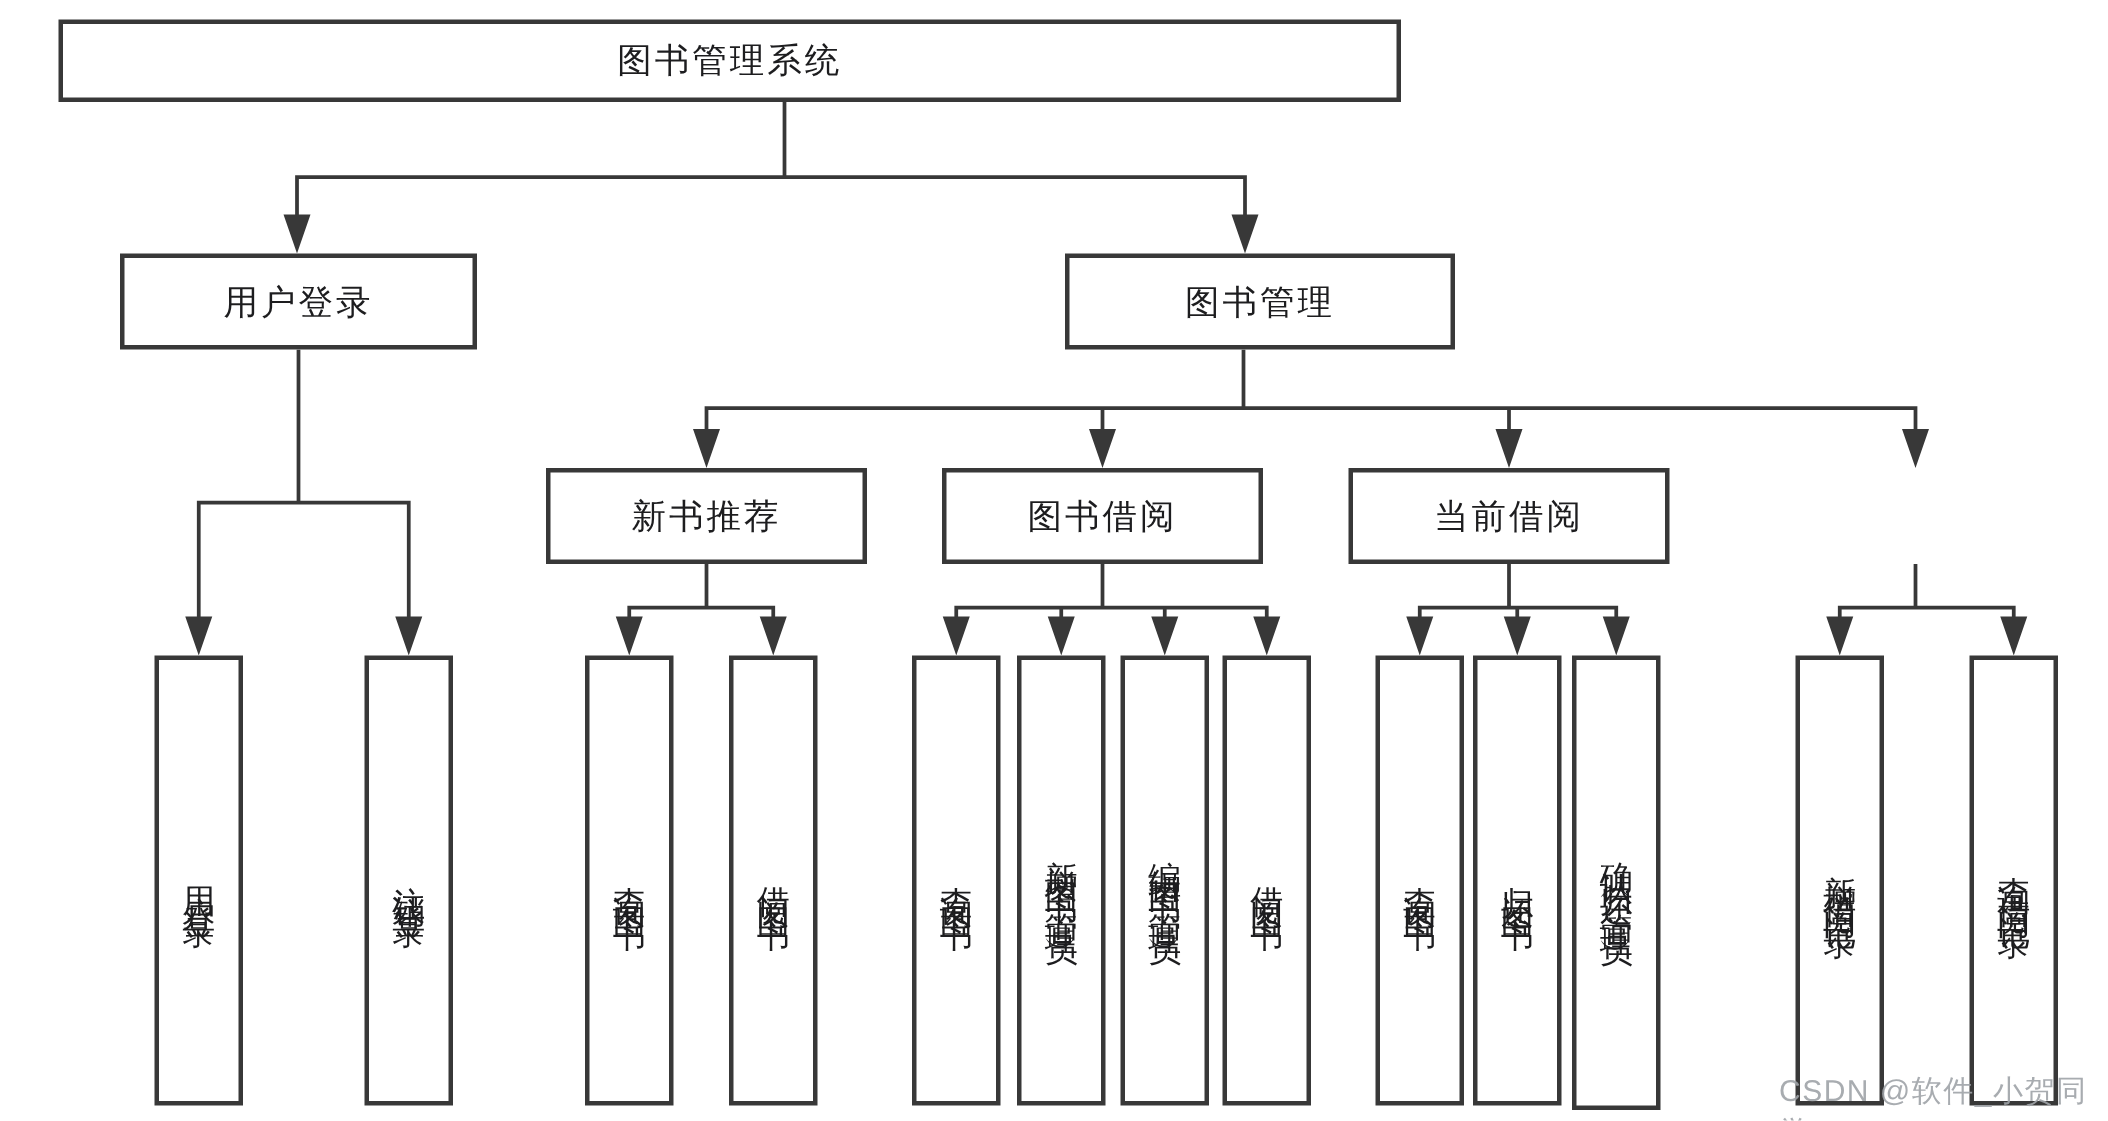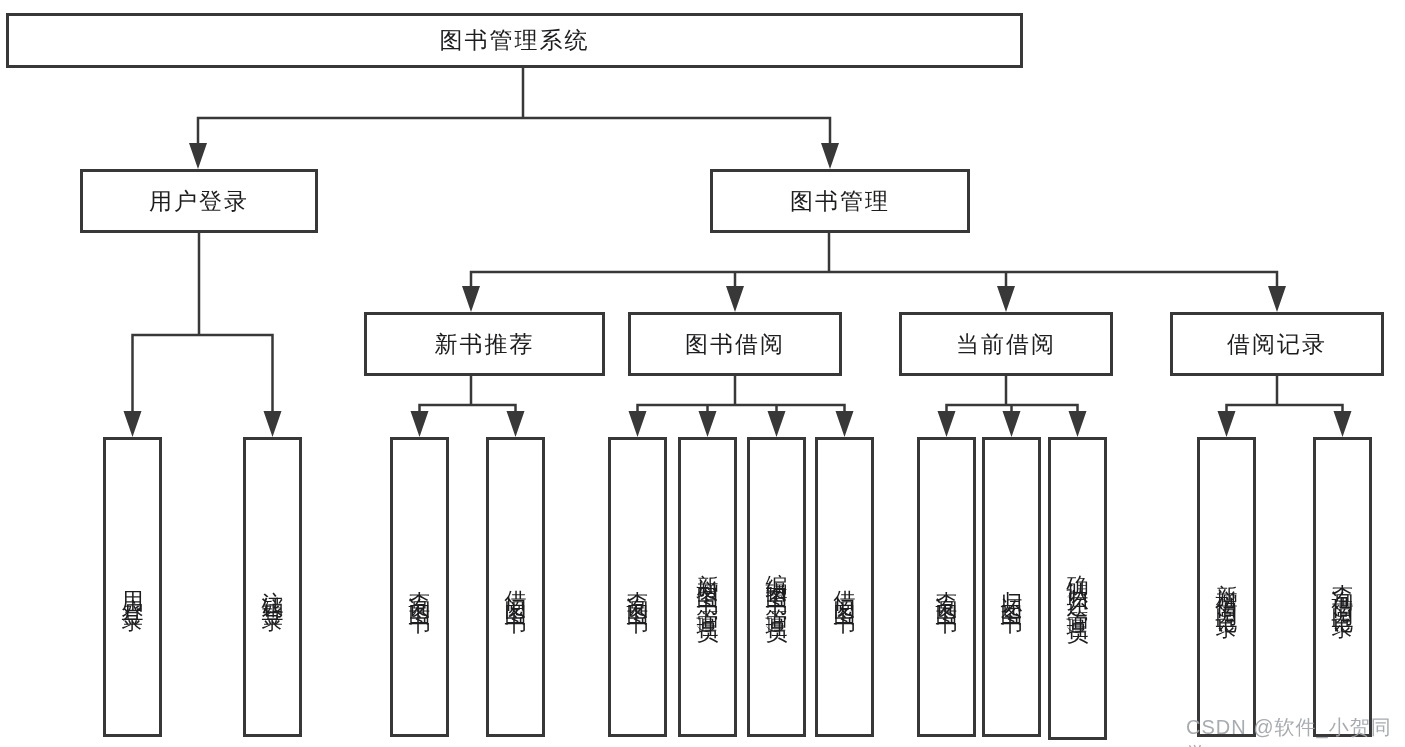--- a/index.html
+++ b/index.html
@@ -99,29 +99,28 @@
       M698.5 411 L716.5 411 L707.5 437 Z
       M767.5 411 L785.5 411 L776.5 437 Z
       M835.5 411 L853.5 411 L844.5 437 Z
       M937.5 411 L955.5 411 L946.5 437 Z
       M1002.5 411 L1020.5 411 L1011.5 437 Z
       M1068.5 411 L1086.5 411 L1077.5 437 Z
       M1217.5 411 L1235.5 411 L1226.5 437 Z
       M1333.5 411 L1351.5 411 L1342.5 437 Z"></path>
   </svg>
 
-  <div class="node h" style="left:6px;top:13px;width:1017px;height:55px">图书管理系统</div>
+  <div class="node h" style="left:39px;top:13px;width:895px;height:55px">图书管理系统</div>
 
   <div class="node h" style="left:80px;top:169px;width:238px;height:64px">用户登录</div>
   <div class="node h" style="left:710px;top:169px;width:260px;height:64px">图书管理</div>
 
-  <div class="node h" style="left:364px;top:312px;width:241px;height:64px">新书推荐</div>
+  <div class="node h" style="left:364px;top:312px;width:214px;height:64px">新书推荐</div>
   <div class="node h" style="left:628px;top:312px;width:214px;height:64px">图书借阅</div>
   <div class="node h" style="left:899px;top:312px;width:214px;height:64px">当前借阅</div>
-  <div class="node h" style="left:1170px;top:312px;width:214px;height:64px">借阅记录</div>
 
   <div class="node v" style="left:103px;top:437px;width:59px;height:300px">用户登录</div>
   <div class="node v" style="left:243px;top:437px;width:59px;height:300px">注销登录</div>
 
   <div class="node v" style="left:390px;top:437px;width:59px;height:300px">查询图书</div>
   <div class="node v" style="left:486px;top:437px;width:59px;height:300px">借阅图书</div>
 
   <div class="node v" style="left:608px;top:437px;width:59px;height:300px">查询图书</div>
   <div class="node v" style="left:678px;top:437px;width:59px;height:300px">新增图书（管理员）</div>
   <div class="node v" style="left:747px;top:437px;width:59px;height:300px">编辑图书（管理员）</div>

